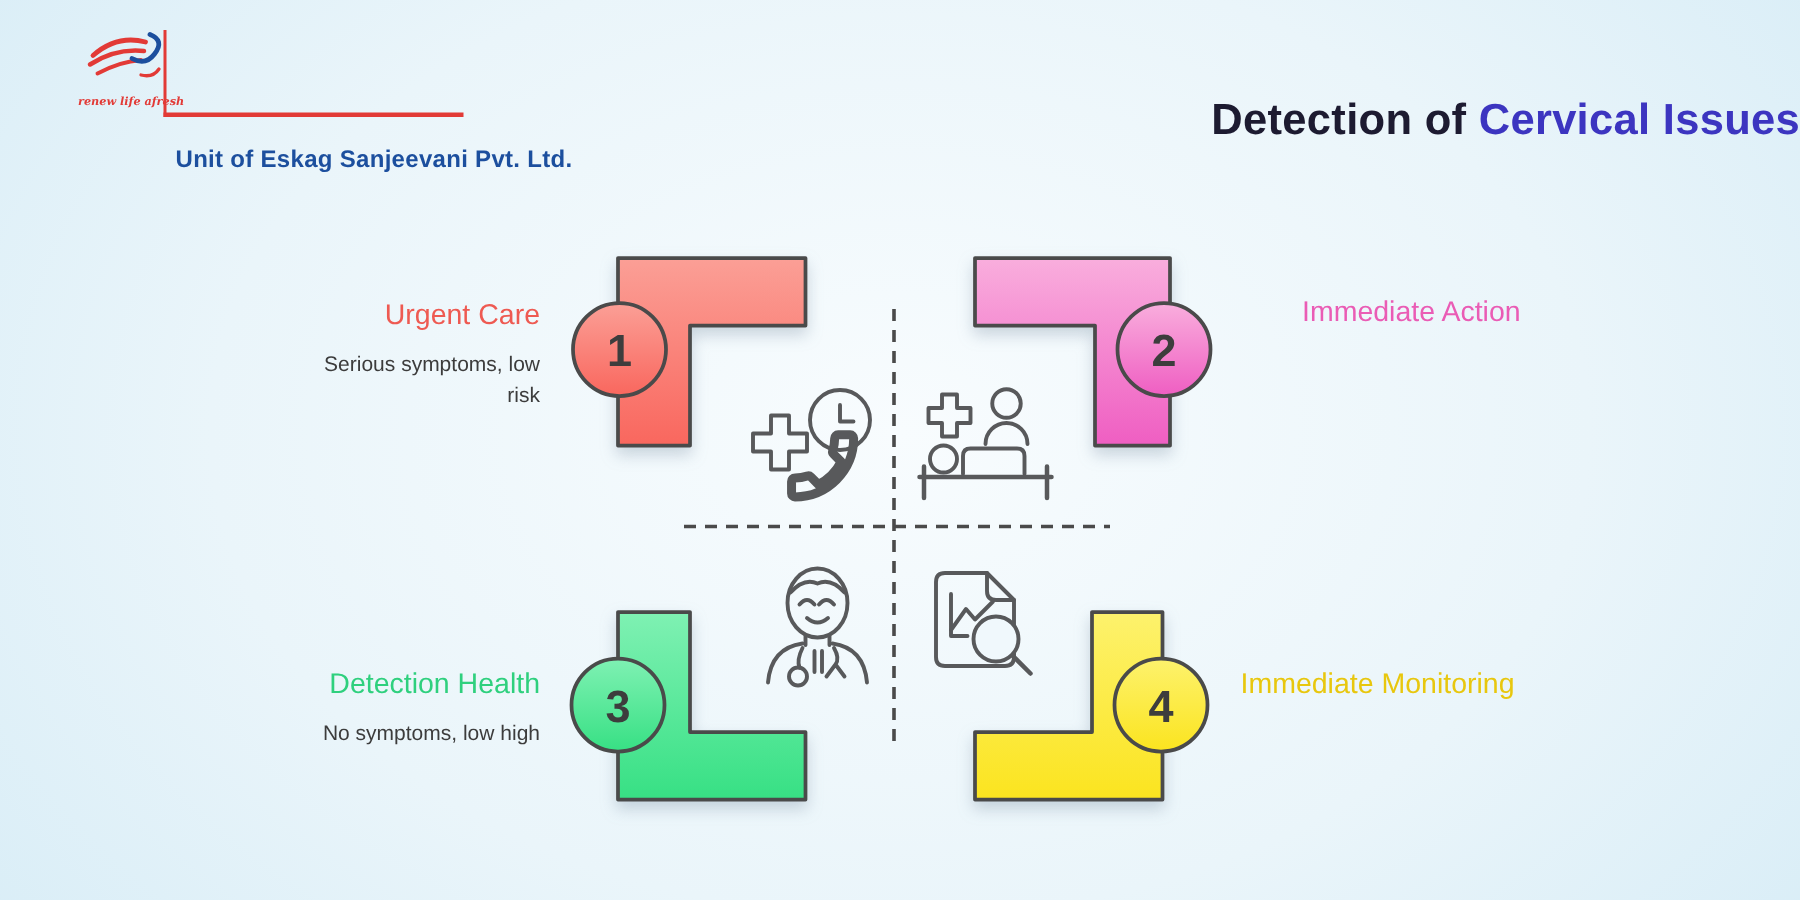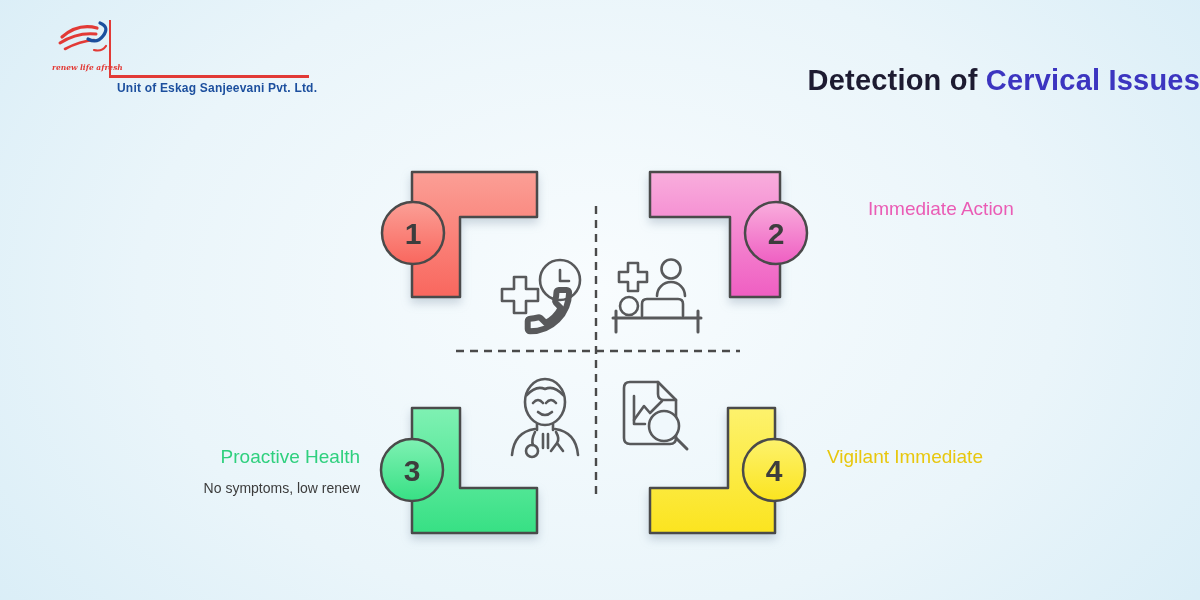--- a/index.html
+++ b/index.html
@@ -14,21 +14,21 @@
   .logo-tagline{position:absolute;left:0;top:51px;width:62px;text-align:center;
     font-family:"DejaVu Serif",serif;font-style:italic;font-weight:bold;
     font-size:7.5px;color:#e23a36;white-space:nowrap;}
   .logo-vrule{position:absolute;left:57px;top:8px;width:2px;height:58px;background:#e23a36;}
   .logo-text{position:absolute;left:65px;top:2px;}
   .brand-first{font-size:23px;font-weight:bold;color:#e23a36;letter-spacing:2px;line-height:24px;}
   .brand-main{font-family:"DejaVu Sans",sans-serif;font-size:25px;font-weight:bold;
     color:#1c4f9e;letter-spacing:0.5px;line-height:26px;margin-top:-2px;white-space:nowrap;}
   .brand-j{color:#e23a36;}
   .logo-hrule{position:absolute;left:57px;top:63px;width:200px;height:2.5px;background:#e23a36;}
-  .unit-line{position:absolute;left:65px;top:69px;font-size:12px;font-weight:bold;
+  .unit-line{position:absolute;left:65px;top:86px;font-size:16px;font-weight:bold;
     color:#1c4f9e;letter-spacing:0.2px;white-space:nowrap;}
   
   .main-title{position:absolute;left:0;top:64px;width:100%;text-align:right;
     font-size:29px;font-weight:bold;letter-spacing:0.2px;margin:0;}
   
   .diagram{position:absolute;left:0;top:0;}
   .shape{stroke:#4a4a4a;stroke-width:2.5;stroke-linejoin:round;
     filter:drop-shadow(0 5px 5px rgba(90,115,140,0.28));}
   .numcirc{stroke:#4a4a4a;stroke-width:2.5;}
   .num{font-family:"Liberation Sans",sans-serif;font-size:30px;font-weight:bold;
@@ -147,27 +147,31 @@
     <g transform="translate(614,374)">
       <path class="ic" d="M10 14 Q10 8 16 8 H44 L62 26 V64 Q62 70 56 70 H16 Q10 70 10 64 Z"></path>
       <path class="ic" d="M44 8 V20 Q44 26 50 26 H62"></path>
       <path class="ic" d="M20 22 V50 h11"></path>
       <path class="ic" d="M20 46 L30 32 L36 39 L48 27"></path>
       <circle class="ic lens" cx="50" cy="52" r="15"></circle>
       <path class="ic ic-thick" d="M61 63 L73 75"></path>
     </g>
   </svg>
 
+  <div class="qlabel right" style="right:840px;top:200px;width:220px;">
+    <div class="qtitle" style="color: rgb(238, 90, 82);">Urgent Care</div>
+    <div class="qdesc">Serious symptoms, low risk</div>
+  </div>
 
   <div class="qlabel" style="left:827px;top:198px;width:220px;margin-left:41px;">
     <div class="qtitle" style="color: rgb(234, 92, 181);">Immediate Action</div>
   </div>
 
   <div class="qlabel right" style="right:840px;top:446px;width:220px;">
-    <div class="qtitle" style="color: rgb(47, 208, 126);">Proactive Health</div>
-    <div class="qdesc">No symptoms, low renew</div>
+    <div class="qtitle" style="color: rgb(47, 208, 126);">Detection Health</div>
+    <div class="qdesc">No symptoms, low high</div>
   </div>
 
   <div class="qlabel" style="left:827px;top:446px;width:220px;">
-    <div class="qtitle" style="color: rgb(232, 199, 14);">Vigilant Immediate</div>
+    <div class="qtitle" style="color: rgb(232, 199, 14);">Immediate Monitoring</div>
   </div>
 
 </div>
 
 </body></html>

